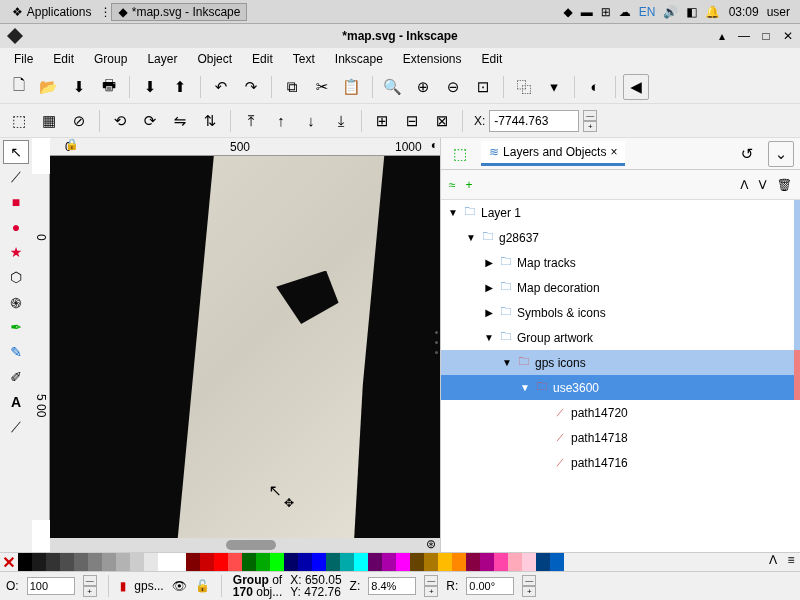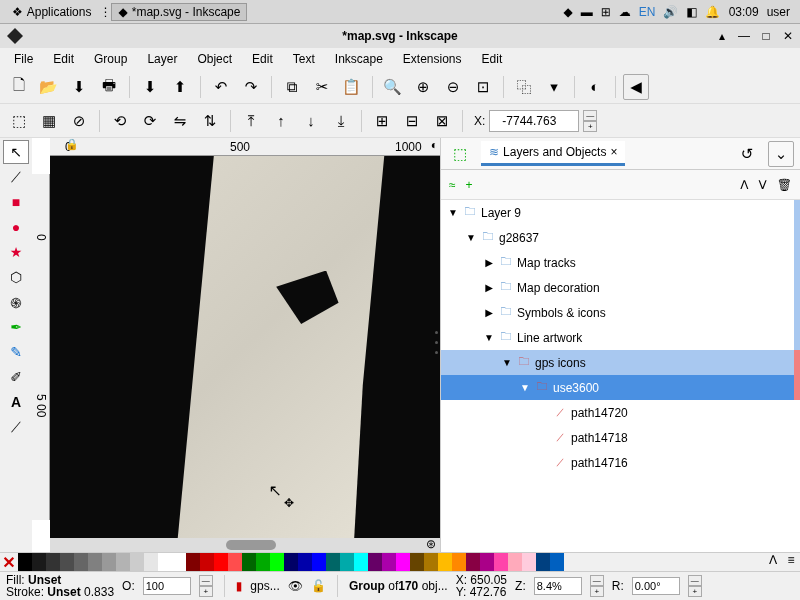--- a/index.html
+++ b/index.html
@@ -10,21 +10,21 @@
 .tray{margin-left:auto;display:flex;gap:8px;align-items:center;padding-right:6px}
 .titlebar{height:24px;background:#e0e0e0;display:flex;align-items:center;justify-content:center;position:relative}
 .titlebar .ico{position:absolute;left:6px}
 .wbtns{position:absolute;right:4px;display:flex;gap:6px}
 .wbtn{width:16px;height:16px;display:flex;align-items:center;justify-content:center;cursor:pointer}
 .menubar{height:22px;background:#f0f0f0;display:flex;align-items:center;padding:0 6px;gap:4px}
 .menubar span{padding:2px 8px;cursor:pointer}
 .toolbar{height:34px;background:#f0f0f0;display:flex;align-items:center;padding:0 6px;gap:4px;border-bottom:1px solid #ddd}
 .tbtn{width:26px;height:26px;display:flex;align-items:center;justify-content:center;cursor:pointer;border-radius:2px;font-size:15px}
 .sep{width:1px;height:22px;background:#ccc;margin:0 3px}
-.coord-input{width:90px;height:22px;border:1px solid #aaa;padding:0 12px;background:#fff}
+.coord-input{width:90px;height:22px;border:1px solid #aaa;padding:0 4px;background:#fff}
 .spin{width:14px;height:22px;display:flex;flex-direction:column}
 .spin div{flex:1;border:1px solid #aaa;font-size:8px;text-align:center;line-height:9px;background:#eee;cursor:pointer}
 .main{flex:1;display:flex;overflow:hidden}
 .toolbox{width:32px;background:#f0f0f0;display:flex;flex-direction:column;align-items:center;padding-top:2px;gap:1px}
 .tool{width:26px;height:24px;display:flex;align-items:center;justify-content:center;cursor:pointer;font-size:14px}
 .tool.sel{background:#fff;border:1px solid #888}
 .canvas-area{flex:1;display:flex;flex-direction:column;position:relative;background:#fff}
 .ruler-h{height:18px;background:#f0f0f0;border-bottom:1px solid #999;position:relative;margin-left:18px;font-size:9px}
 .ruler-h span{position:absolute;top:2px}
 .ruler-v{width:18px;background:#f0f0f0;border-right:1px solid #999;position:absolute;left:0;top:18px;bottom:18px;font-size:9px}
@@ -238,21 +238,21 @@
       <span style="color:#0a0">+</span>
       <div style="flex:1"></div>
       <span>ᐱ</span>
       <span>ᐯ</span>
       <span>🗑</span>
     </div>
     <div class="tree" id="tree">
         <div class="trow" style="padding-left: 6px;">
           <span class="expander">▼</span>
           <span class="ticon folder">🗀</span>
-          <span>Layer 9</span>
+          <span>Layer 1</span>
           <div class="colorbar" style="background: rgb(168, 200, 240);"></div>
         </div>
         <div class="trow" style="padding-left: 24px;">
           <span class="expander">▼</span>
           <span class="ticon folder">🗀</span>
           <span>g28637</span>
           <div class="colorbar" style="background: rgb(168, 200, 240);"></div>
         </div>
         <div class="trow" style="padding-left: 42px;">
           <span class="expander">▶</span>
@@ -268,21 +268,21 @@
         </div>
         <div class="trow" style="padding-left: 42px;">
           <span class="expander">▶</span>
           <span class="ticon folder">🗀</span>
           <span>Symbols &amp; icons</span>
           <div class="colorbar" style="background: rgb(168, 200, 240);"></div>
         </div>
         <div class="trow" style="padding-left: 42px;">
           <span class="expander">▼</span>
           <span class="ticon folder">🗀</span>
-          <span>Line artwork</span>
+          <span>Group artwork</span>
           <div class="colorbar" style="background: rgb(168, 200, 240);"></div>
         </div>
         <div class="trow sel1" style="padding-left: 60px;">
           <span class="expander">▼</span>
           <span class="ticon folder-r">🗀</span>
           <span>gps icons</span>
           <div class="colorbar" style="background: rgb(240, 128, 128);"></div>
         </div>
         <div class="trow sel2" style="padding-left: 78px;">
           <span class="expander">▼</span>
@@ -350,37 +350,33 @@
       <div class="sw" style="background: rgb(255, 170, 187);"></div>
       <div class="sw" style="background: rgb(255, 204, 221);"></div>
       <div class="sw" style="background: rgb(0, 64, 128);"></div>
       <div class="sw" style="background: rgb(0, 96, 192);"></div>
     </div>
   <div style="width:18px;text-align:center">ᐱ</div>
   <div style="width:18px;text-align:center">≡</div>
 </div>
 
 <div class="status">
-  <div style="display:flex;flex-direction:column;line-height:12px">
-    <div><span>Fill:</span> <b>Unset</b></div>
-    <div><span>Stroke:</span> <b>Unset</b> <span>0.833</span></div>
-  </div>
   <span>O:</span>
   <input value="100" style="">
   <div class="spin">
       <div>—</div>
       <div>+</div>
     </div>
   <div class="sep"></div>
   <span style="color:#c00">▮</span>
   <span>gps...</span>
   <span>👁</span>
   <span>🔓</span>
   <div class="sep"></div>
-  <div style="display:flex;flex-direction:row;line-height:12px">
+  <div style="display:flex;flex-direction:column;line-height:12px">
     <div><b>Group</b> <span>of</span></div>
     <div><b>170</b> <span>obj...</span></div>
   </div>
   <div style="display:flex;flex-direction:column;line-height:12px">
     <div><span>X:</span> <span>650.05</span></div>
     <div><span>Y:</span> <span>472.76</span></div>
   </div>
   <span>Z:</span>
   <input value="8.4%" style="">
   <div class="spin">

